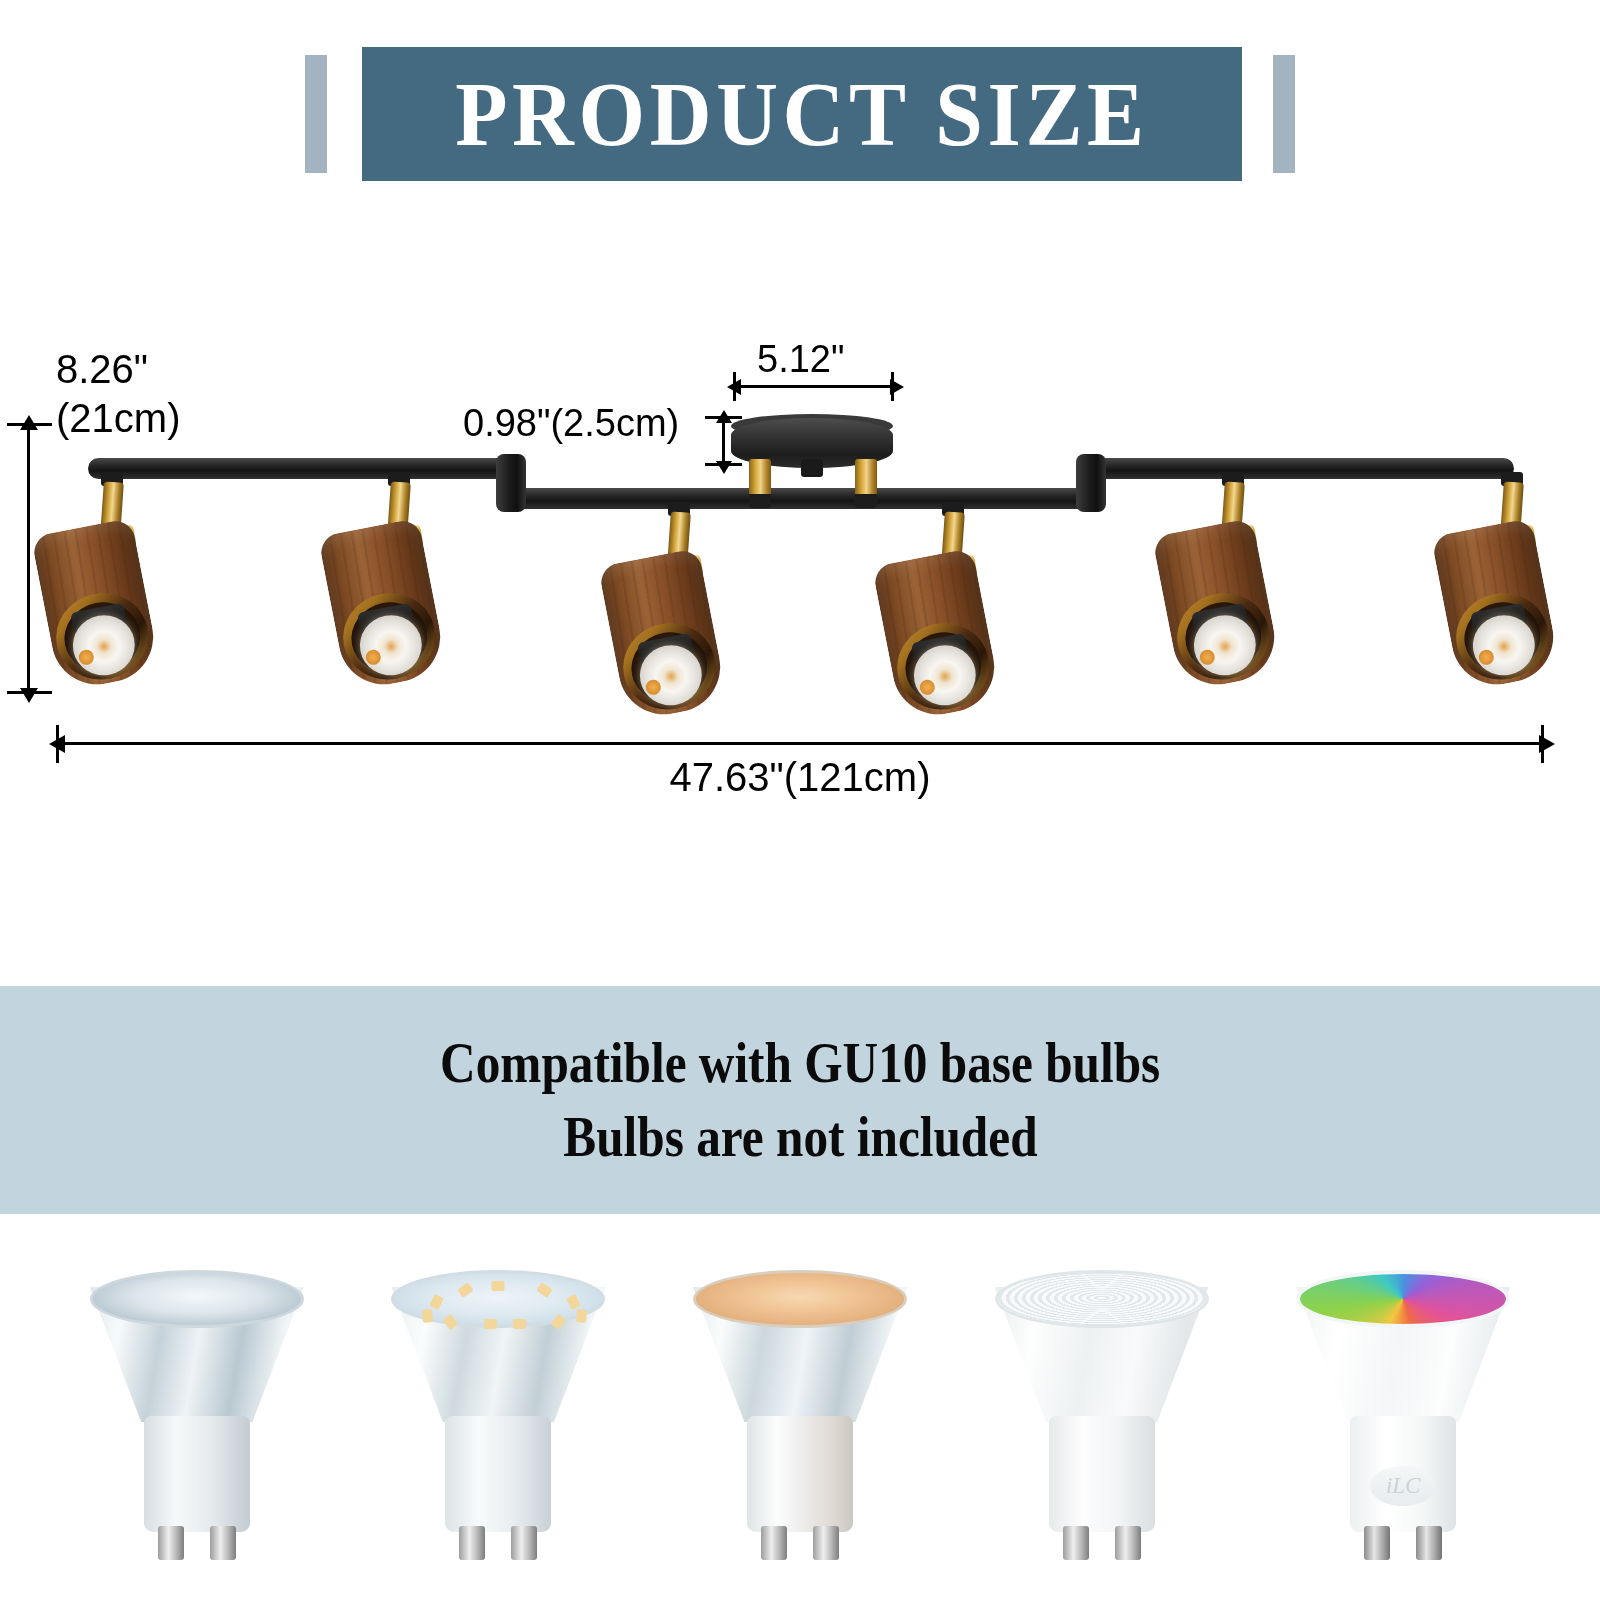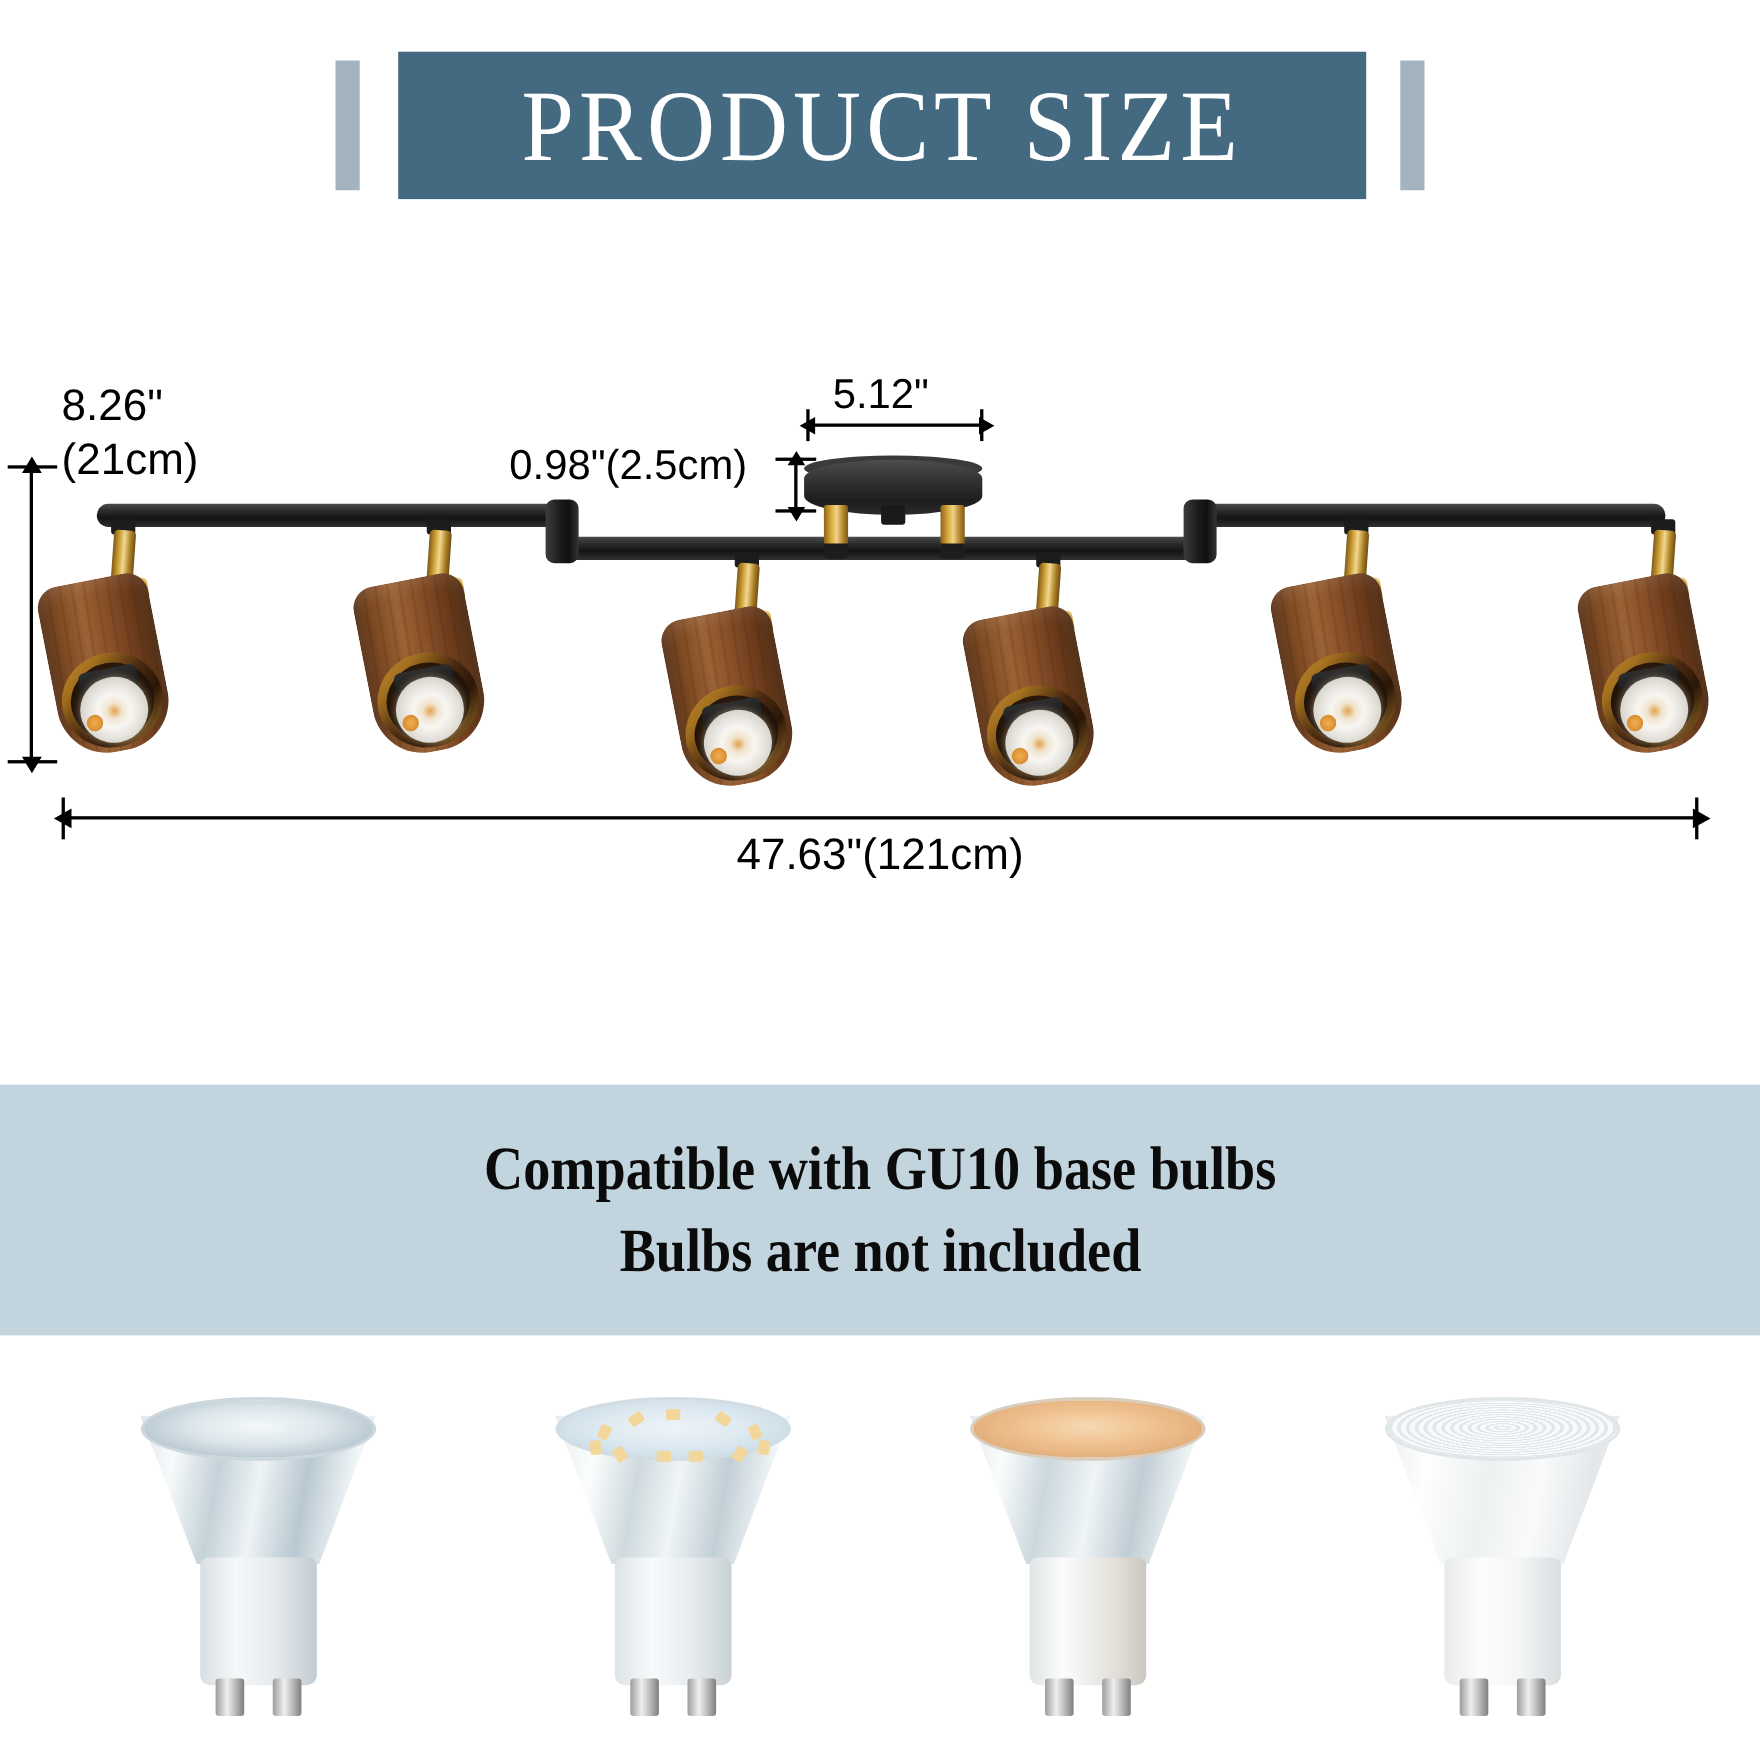--- a/index.html
+++ b/index.html
@@ -11,21 +11,21 @@
     background: #ffffff;
     font-family: "Liberation Sans", sans-serif;
     overflow: hidden;
     position: relative;
   }
 
   
   .header-zone {
     position: absolute;
     left: 0; top: 0;
-    width: 1596px; height: 210px;
+    width: 1596px; height: 210px; font-weight: bold;
   }
   .banner-bar-left, .banner-bar-right {
     position: absolute;
     top: 55px;
     width: 22px; height: 118px;
     background: #a3b4c0;
   }
   .banner-bar-left  { left: 305px; }
   .banner-bar-right { left: 1273px; }
 
@@ -667,14 +667,22 @@
   </div>
 
   <div class="bulb b4">
     <div class="b-cone"></div>
     <div class="b-face"></div>
     <div class="b-body"></div>
     <div class="b-pin b-pin-l"></div>
     <div class="b-pin b-pin-r"></div>
   </div>
 
+  <div class="bulb b5">
+    <div class="b-cone"></div>
+    <div class="b-face"></div>
+    <div class="b-body"></div>
+    <div class="b-brand">iLC</div>
+    <div class="b-pin b-pin-l"></div>
+    <div class="b-pin b-pin-r"></div>
+  </div>
 
 </div>
 
 </body></html>

